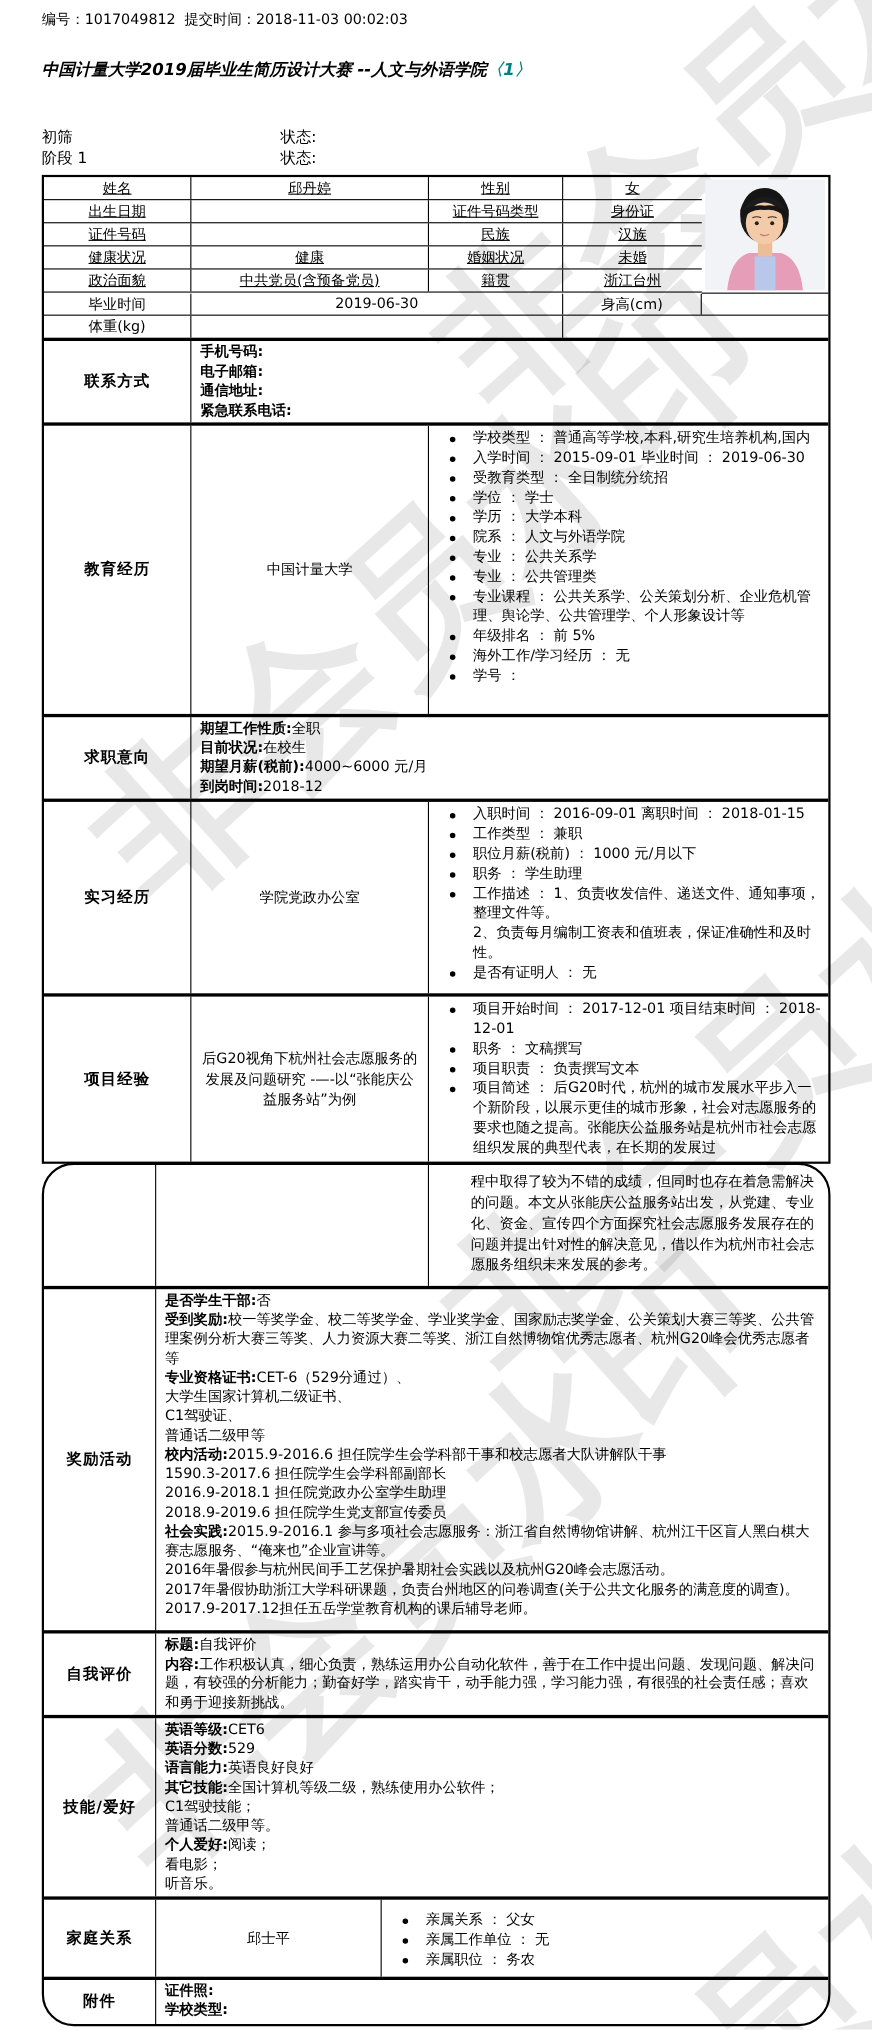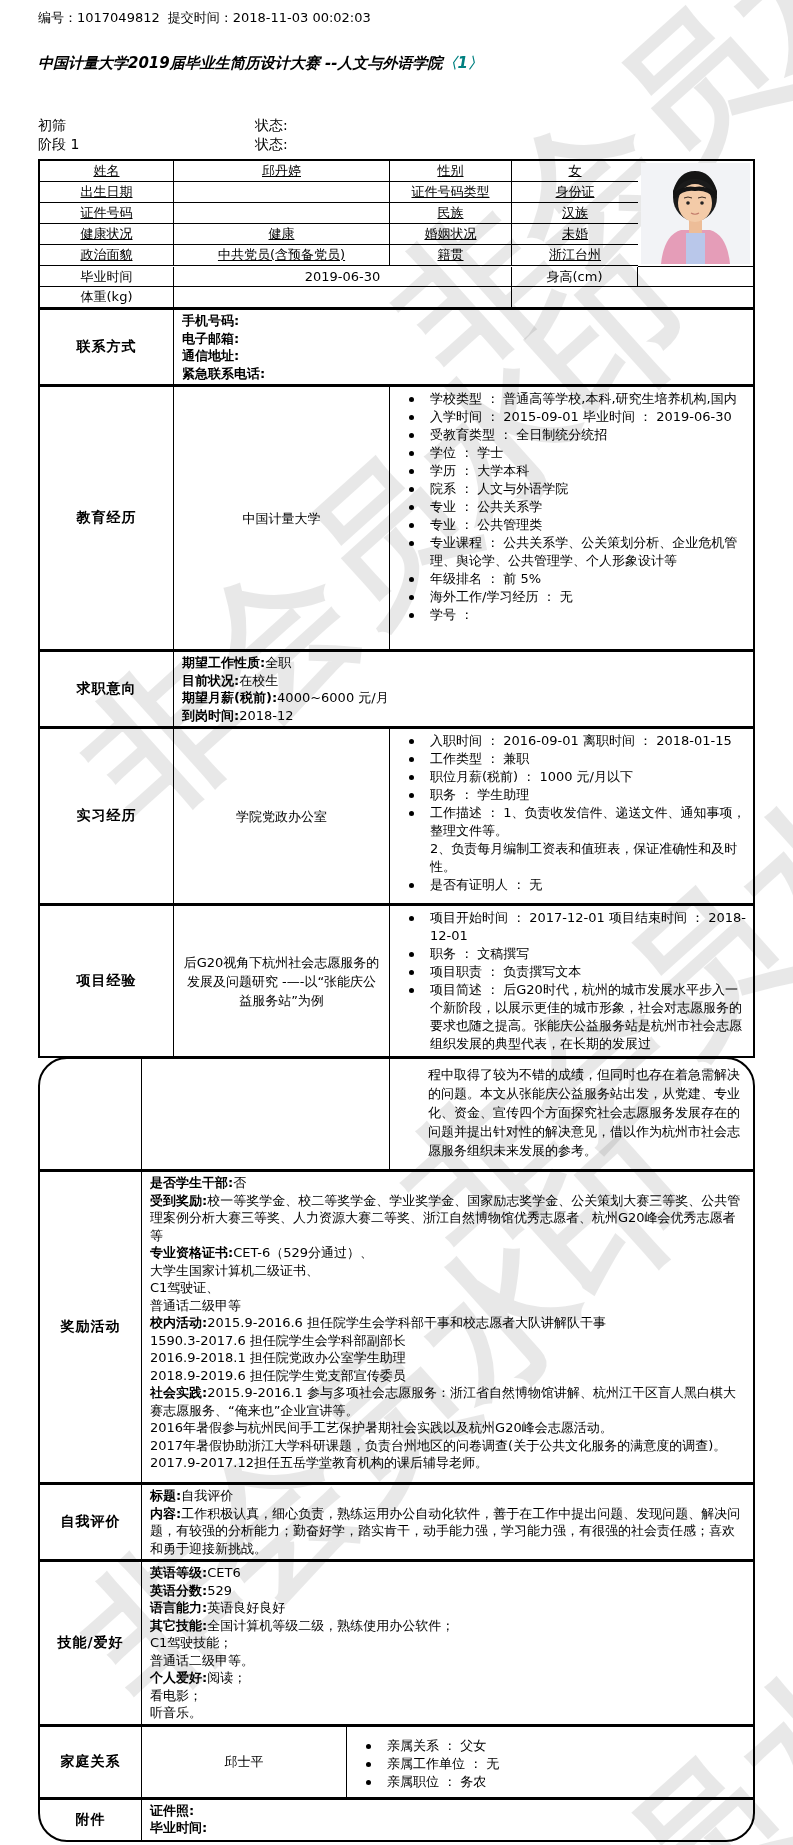--- a/index.html
+++ b/index.html
@@ -518,19 +518,19 @@
 
     <div class="sec sec-attach">
       <div class="sec-label">附件</div>
       <div class="kv-body">
 
           <div class="kv-line">
             <span class="kv-label">证件照:</span><span></span>
           </div>
 
           <div class="kv-line">
-            <span class="kv-label">毕业时间:</span><span></span>
+            <span class="kv-label">学校类型:</span><span></span>
           </div>
         </div>
     </div>
 
   </div>
 </div>
 
 </body></html>

